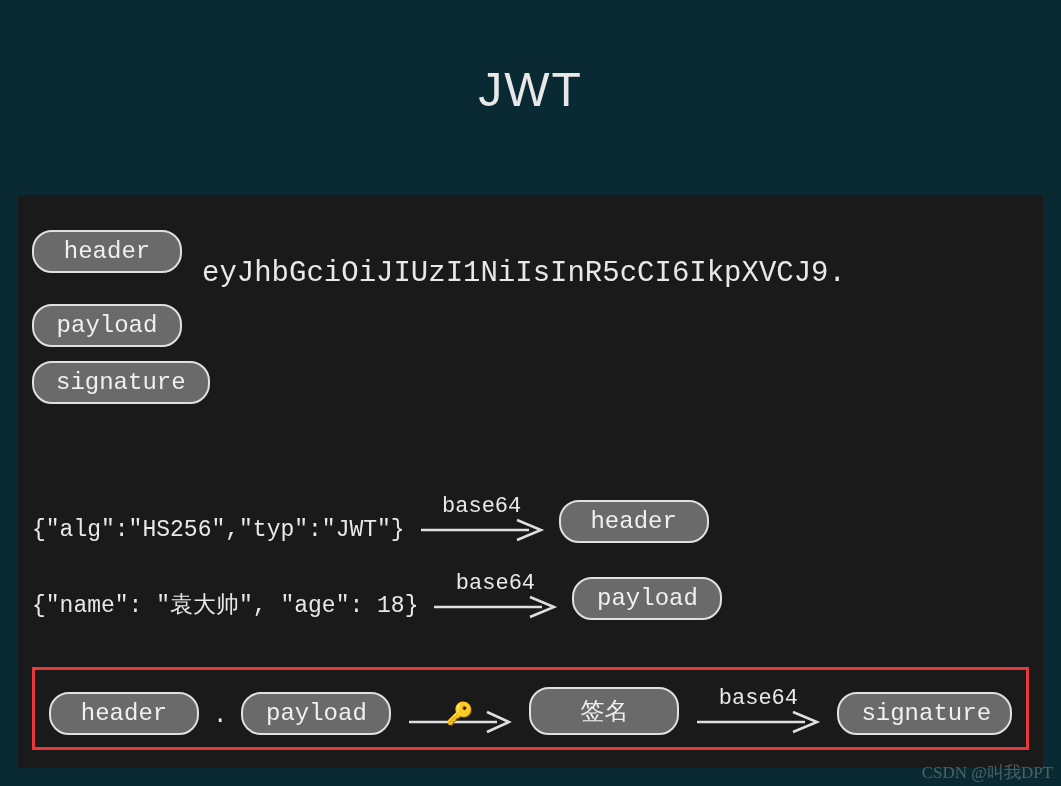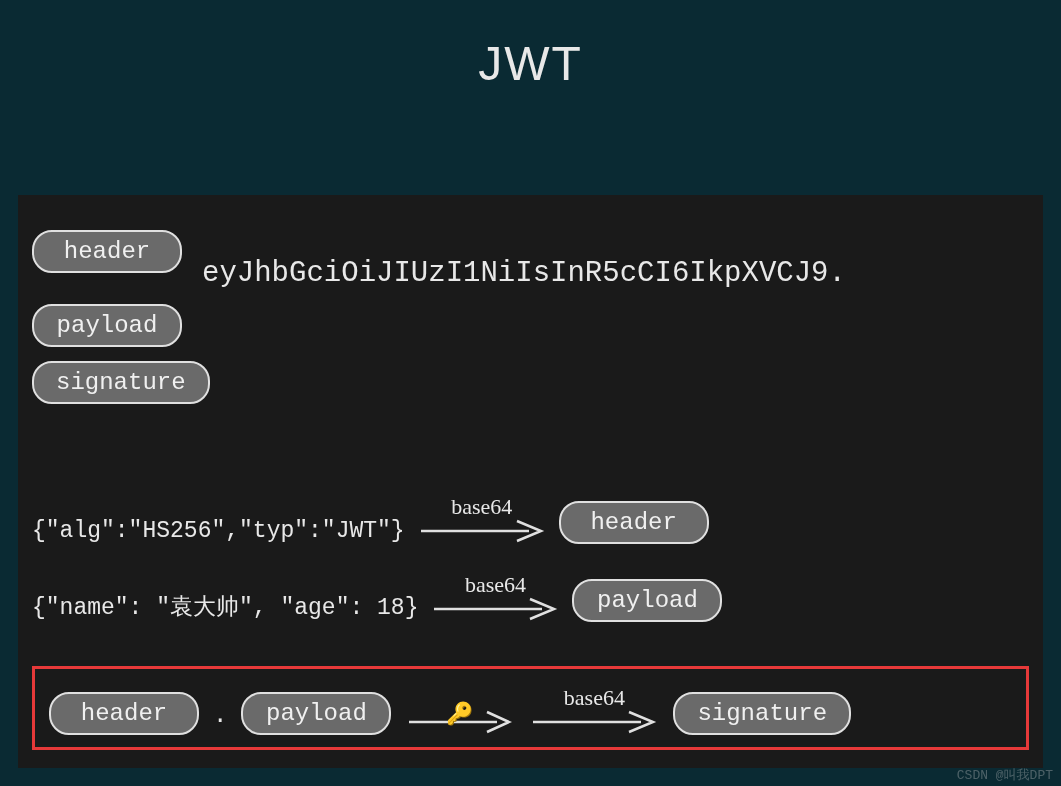--- a/index.html
+++ b/index.html
@@ -1,32 +1,32 @@
 <!DOCTYPE html>
 <html><head>
 <meta charset="utf-8">
 <style>
   * { margin: 0; padding: 0; box-sizing: border-box; }
   html, body { width: 1061px; height: 786px; background: #0a2a33; font-family: 'Courier New', monospace; overflow: hidden; }
   .slide { width: 100%; height: 100%; position: relative; }
-  .title { color: #e8e8e8; font-family: Impact, 'Arial Black', sans-serif; font-size: 48px; text-align: center; padding-top: 36px; letter-spacing: 2px; }
+  .title { color: #e8e8e8; font-family: Impact, 'Arial Black', sans-serif; font-size: 48px; text-align: center; padding-top: 62px; letter-spacing: 2px; }
   .content { position: absolute; top: 195px; left: 18px; right: 18px; bottom: 18px; background: #1a1a1a; padding: 18px 14px; }
   .row { display: flex; align-items: center; margin-bottom: 14px; gap: 20px; }
   .pill { background: #6a6a6a; color: #f0f0f0; border: 2.5px solid #e0e0e0; border-radius: 20px; padding: 6px 22px; font-size: 24px; font-family: 'Courier New', monospace; text-align: center; min-width: 150px; white-space: nowrap; }
   .token-text { color: #e8e8e8; font-size: 29px; font-family: 'Courier New', monospace; margin-top: 44px; }
   .json-text { color: #e8e8e8; font-size: 23px; font-family: 'Courier New', monospace; white-space: nowrap; }
   .arrow-wrap { position: relative; display: flex; flex-direction: column; align-items: center; }
-  .arrow-label { color: #e8e8e8; font-size: 22px; margin-bottom: -2px; font-family: Liberation Serif, serif; }
+  .arrow-label { color: #e8e8e8; font-size: 22px; margin-bottom: -2px; }
   .arrow-svg { display: block; }
   .flow-row { display: flex; align-items: flex-end; gap: 12px; margin-top: 40px; }
   .flow-row2 { display: flex; align-items: flex-end; gap: 12px; margin-top: 28px; }
   .bottom-box { position: absolute; left: 14px; right: 14px; bottom: 18px; border: 3px solid #e63939; padding: 16px 14px 12px 14px; display: flex; align-items: flex-end; gap: 14px; }
   .dot { color: #e8e8e8; font-size: 24px; align-self: flex-end; padding-bottom: 6px; }
   .key-icon { position: absolute; top: -8px; left: 50%; transform: translateX(-50%); font-size: 22px; }
-  .watermark { position: absolute; right: 8px; bottom: 2px; color: rgba(200,200,200,0.35); font-size: 13px; font-family: Liberation Mono, monospace; margin-left: 39px; }
+  .watermark { position: absolute; right: 8px; bottom: 2px; color: rgba(200,200,200,0.35); font-size: 17px; font-family: Liberation Serif, serif; margin-left: 39px; }
 </style>
 </head>
 <body>
 
 <div class="slide">
   <div class="title">JWT</div>
 
   <div class="content">
 
     <div class="row">
@@ -70,20 +70,21 @@
       <div class="pill">header</div>
       <div class="dot">.</div>
       <div class="pill">payload</div>
       <div class="arrow-wrap" style="position:relative;">
         <span class="key-icon">🔑</span>
         <svg class="arrow-svg" width="110" height="26">
           <line x1="4" y1="13" x2="92" y2="13" stroke="#e0e0e0" stroke-width="2.5"></line>
           <polyline points="82,3 104,13 82,23" fill="none" stroke="#e0e0e0" stroke-width="2.5"></polyline>
         </svg>
       </div>
+      <div class="pill">签名</div>
       <div class="arrow-wrap">
         <div class="arrow-label">base64</div>
         <svg class="arrow-svg" width="130" height="26">
           <line x1="4" y1="13" x2="112" y2="13" stroke="#e0e0e0" stroke-width="2.5"></line>
           <polyline points="100,3 124,13 100,23" fill="none" stroke="#e0e0e0" stroke-width="2.5"></polyline>
         </svg>
       </div>
       <div class="pill">signature</div>
     </div>
 

